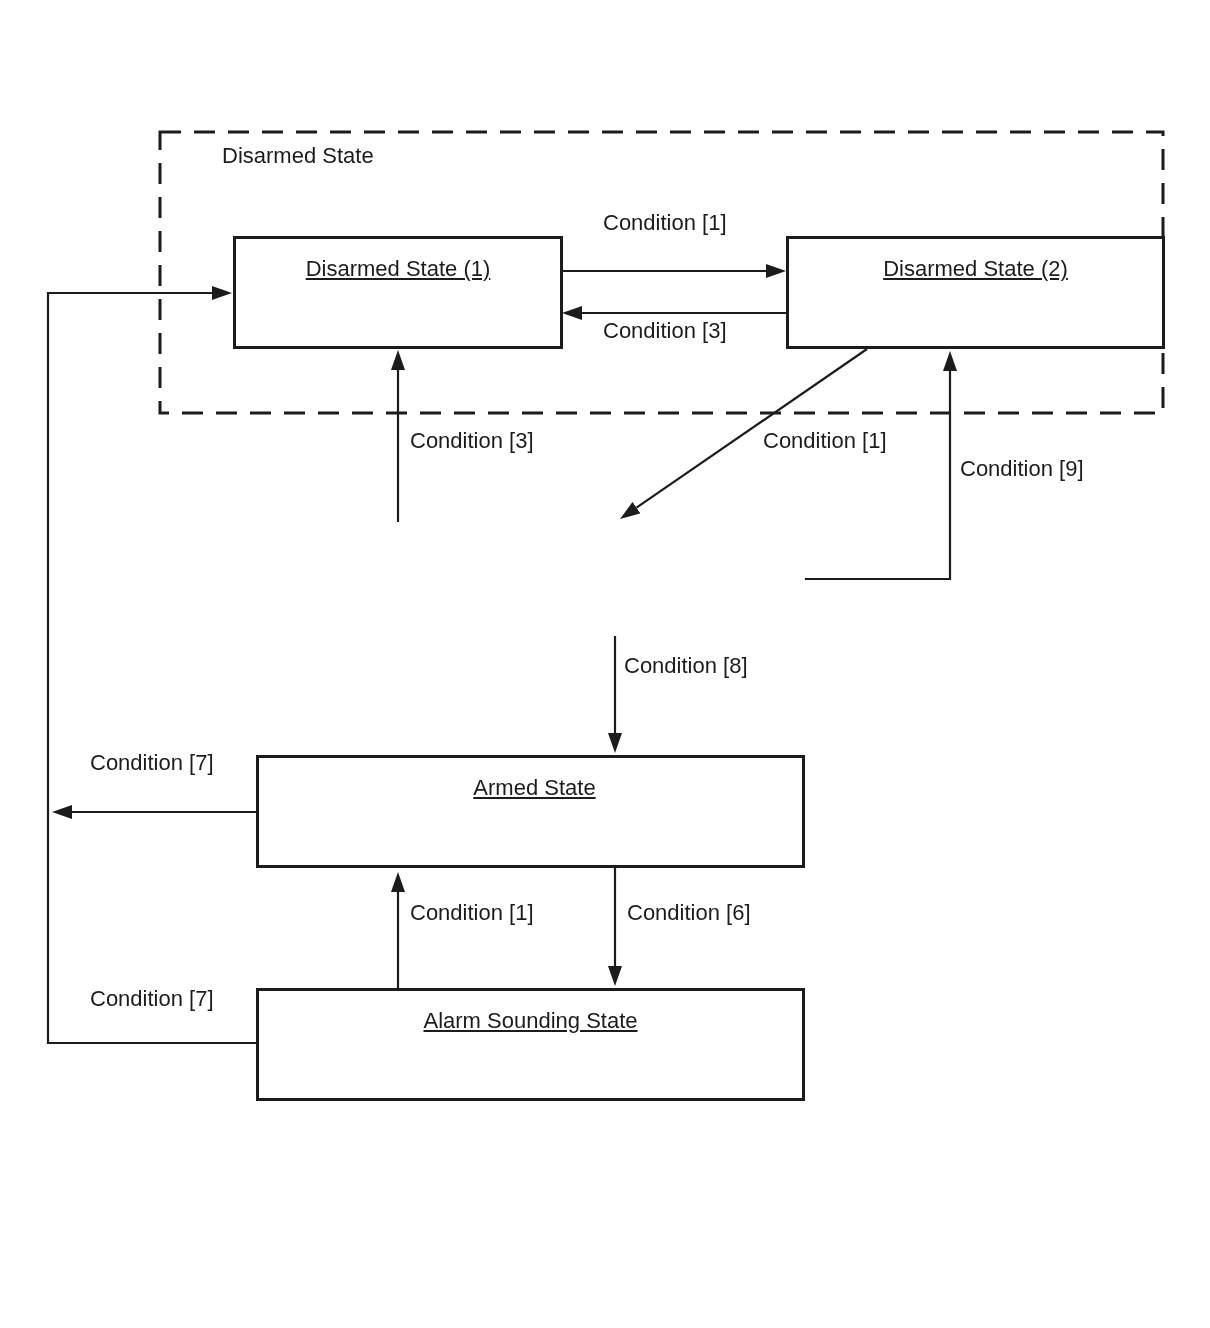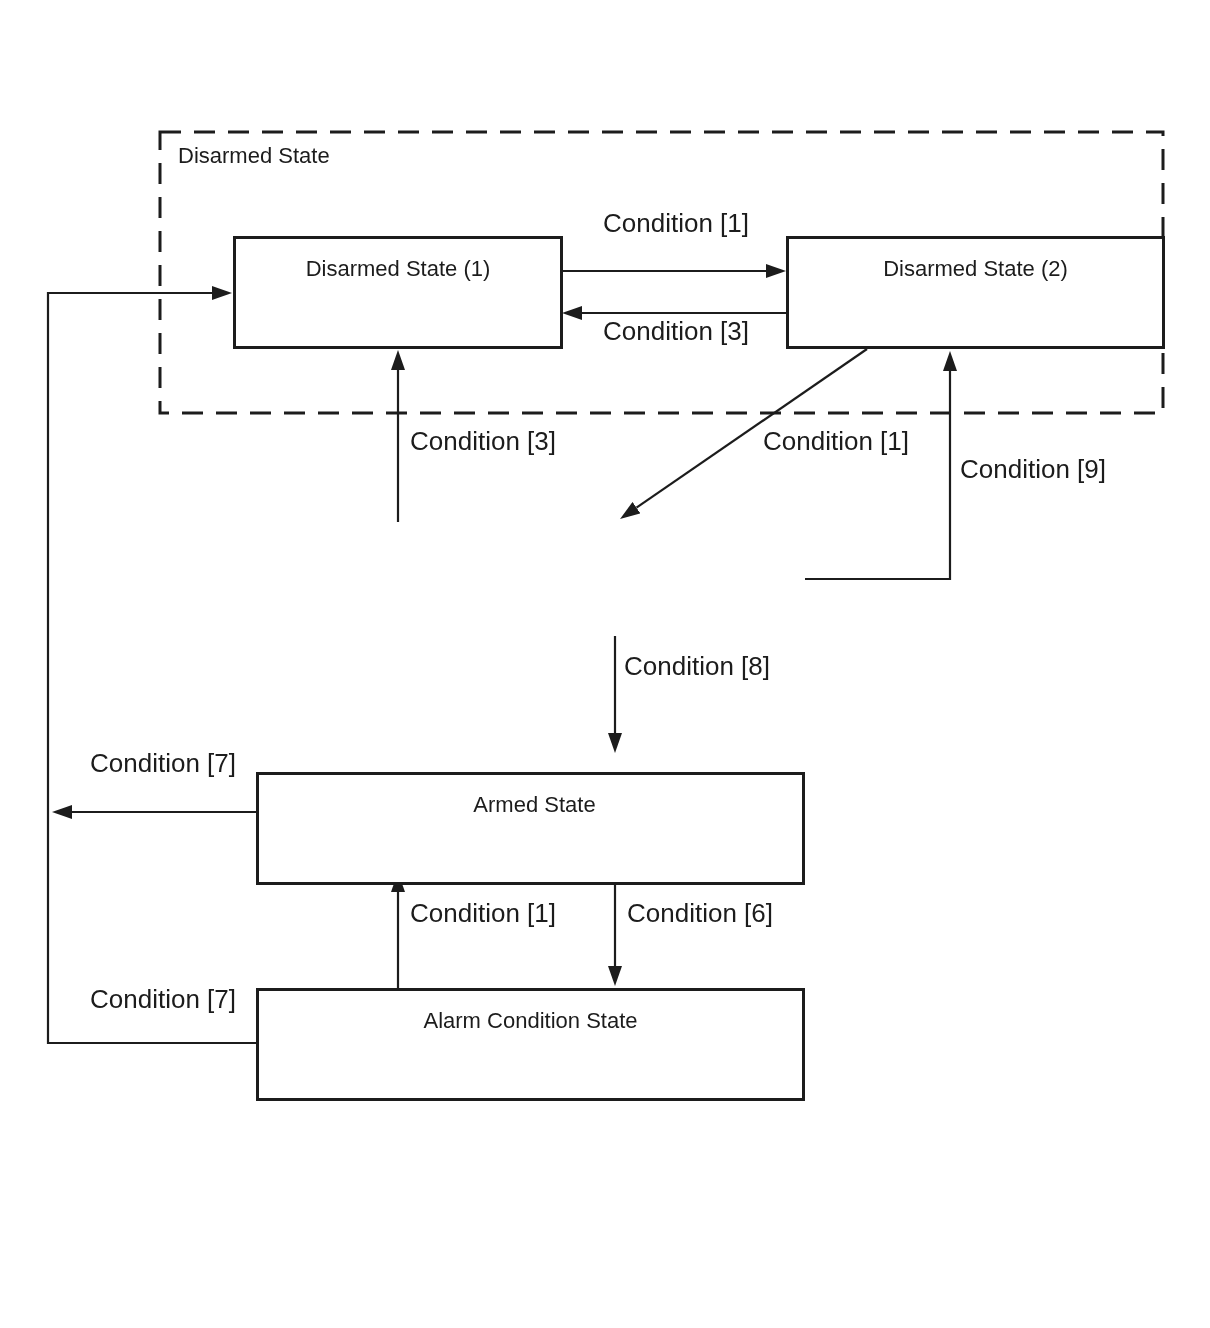--- a/index.html
+++ b/index.html
@@ -18,38 +18,40 @@
   }
   .node{
     position:absolute;
     box-sizing:border-box;
     border:3px solid #1c1c1c;
     background:#ffffff;
     text-align:center;
     font-size:22px;
     line-height:1.25;
     padding-top:16px;
+    text-decoration:underline;
   }
   .edge-label{
     position:absolute;
-    font-size:26px;
+    font-size:22px;
     line-height:24px;
     white-space:nowrap;
   }
   .group-label{
     position:absolute;
     font-size:22px;
     line-height:24px;
     white-space:nowrap;
+    margin-left:44px;
   }
   
   .n-disarmed1{left:233px; top:236px; width:330px; height:113px;}
   .n-disarmed2{left:786px; top:236px; width:379px; height:113px;}
   .n-arming  {left:256px; top:522px; width:549px; height:114px;}
-  .n-armed   {left:256px; top:772px; width:549px; height:113px;padding-left:8px;}
+  .n-armed   {left:256px; top:755px; width:549px; height:113px;padding-left:8px;}
   .n-alarm   {left:256px; top:988px; width:549px; height:113px;}
   
   .l-cond1      {left:603px; top:211px;}
   .l-cond3-top  {left:603px; top:319px;}
   .l-cond3-mid  {left:410px; top:429px;}
   .l-cond2      {left:763px; top:429px;}
   .l-cond5      {left:960px; top:457px;}
   .l-cond4      {left:624px; top:654px;}
   .l-cond7-up   {left:90px;  top:751px;}
   .l-cond8      {left:410px; top:901px;}
@@ -94,21 +96,21 @@
 
   <div class="group-label l-group">Disarmed State</div>
 
   <div class="node n-disarmed1">Disarmed State (1)</div>
 
   <div class="node n-disarmed2">Disarmed State (2)</div>
 
 
   <div class="node n-armed">Armed State</div>
 
-  <div class="node n-alarm">Alarm Condition State</div>
+  <div class="node n-alarm">Alarm Sounding State</div>
 
   <div class="edge-label l-cond1">Condition [1]</div>
 
   <div class="edge-label l-cond3-top">Condition [3]</div>
 
   <div class="edge-label l-cond3-mid">Condition [3]</div>
 
   <div class="edge-label l-cond2">Condition [1]</div>
 
   <div class="edge-label l-cond5">Condition [9]</div>

